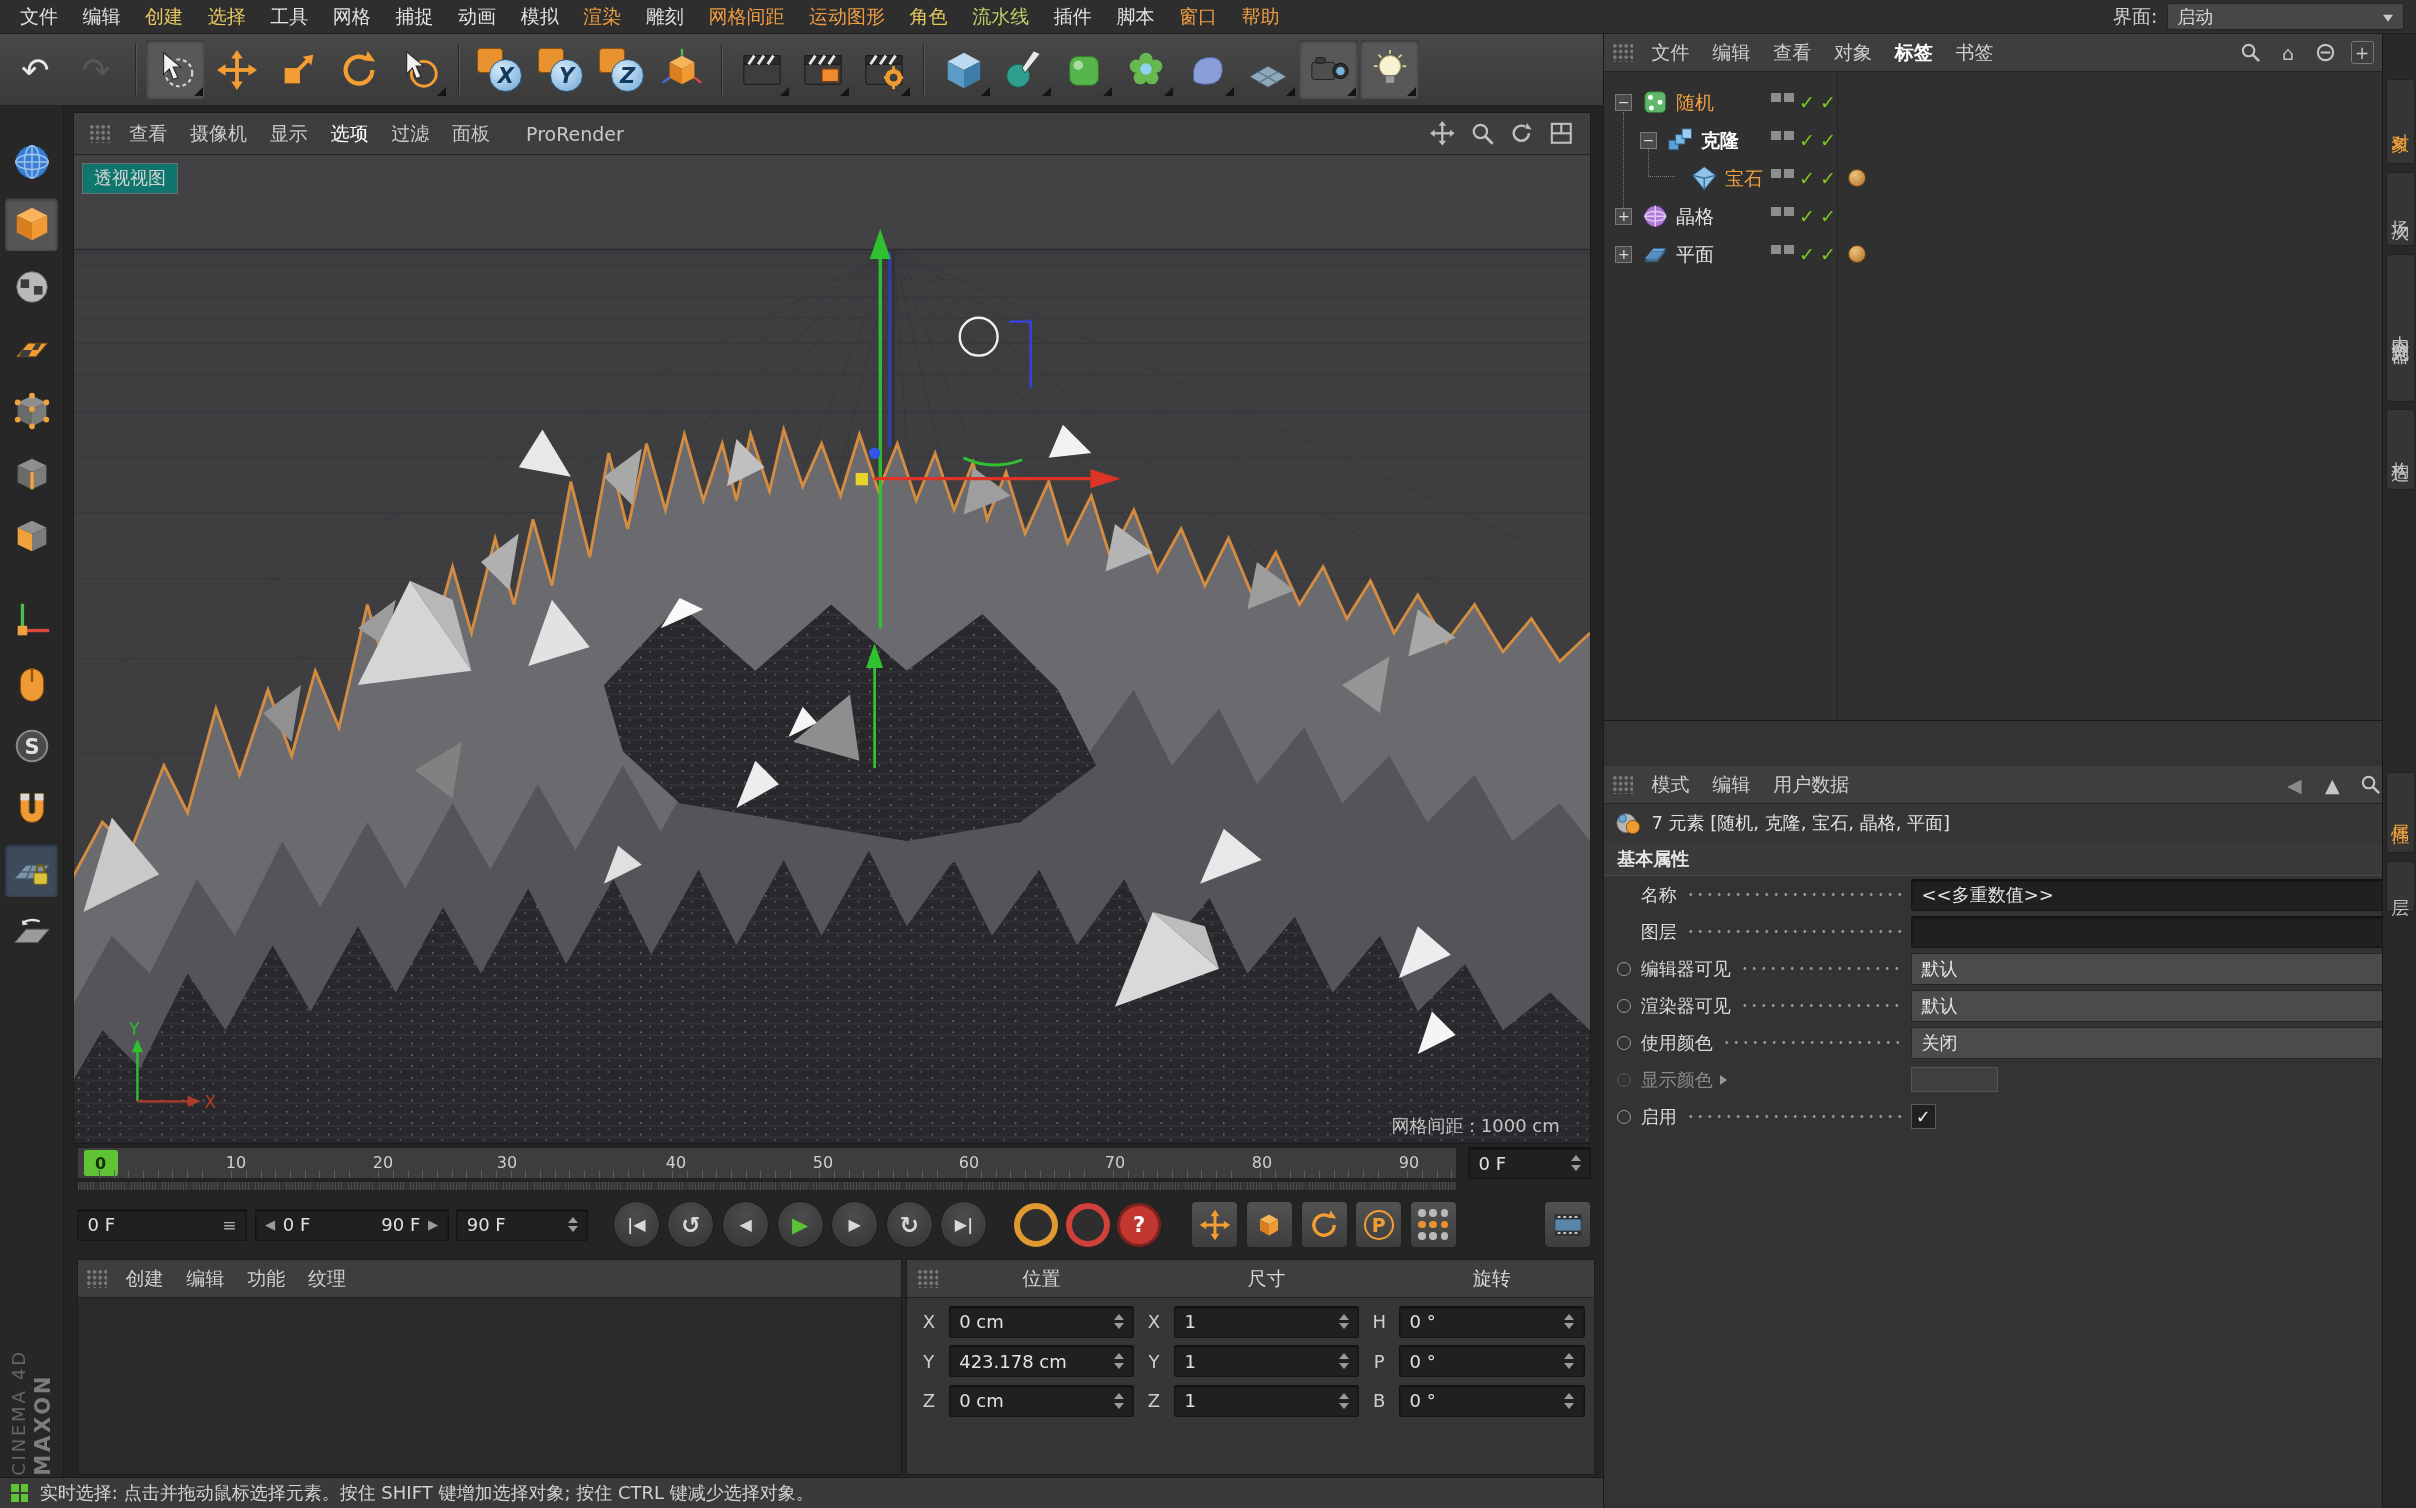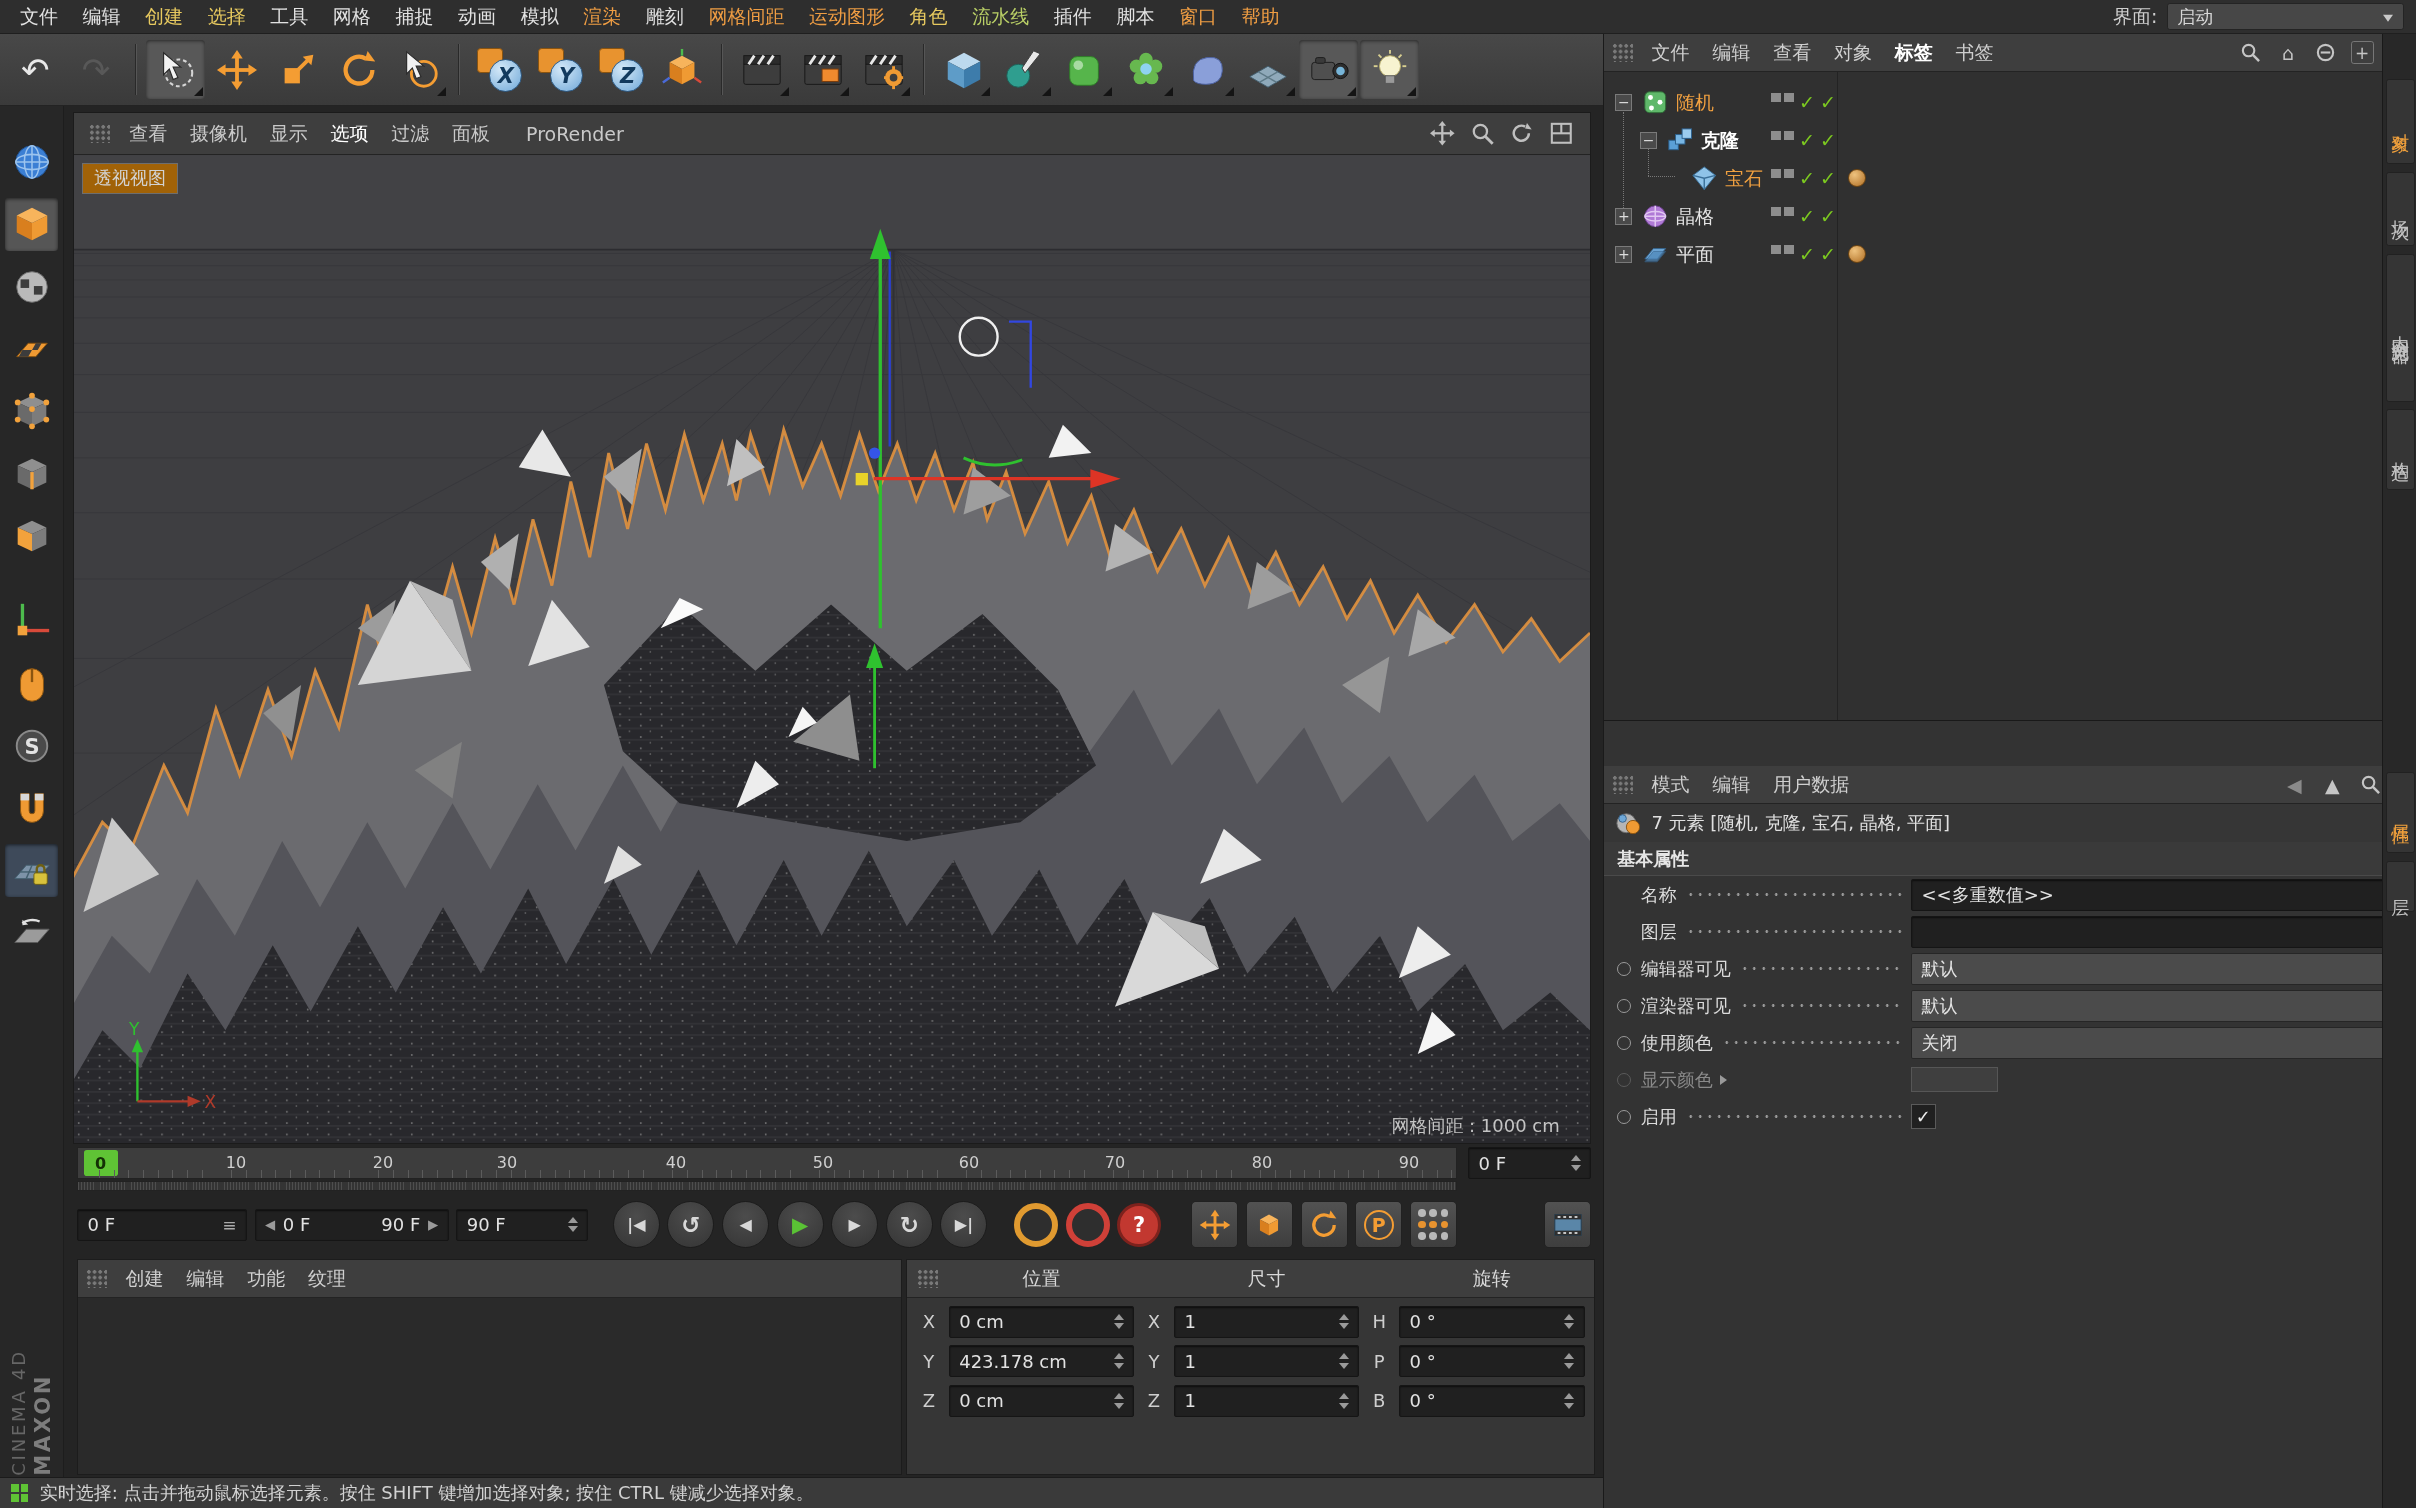--- a/index.html
+++ b/index.html
@@ -39,21 +39,21 @@
 
 
 #viewport{position:absolute;left:73px;top:112px;width:1518px;height:1032px;background:#333;border:0.9px solid #1b1b1b}
 #vp-menu{height:42px;background:#3e3e3e;border-bottom:0.9px solid #232323;display:flex;align-items:center;font-size:19px;color:#c9c9c9;padding:0 7.6px}
 #vp-menu .mi{padding:0 11.4px}
 .mi.hl{color:#fff}
 #vp-menu .vicons{margin-left:auto;display:flex;gap:11.4px;margin-right:7.6px}
 .vic{width:28px;height:28px;display:flex;align-items:center;justify-content:center}
 #scene{position:relative;width:1516px;height:988px;overflow:hidden;background:#3e3e41}
 #scene svg{position:absolute;left:0;top:0}
-#view-label{position:absolute;left:7.6px;top:7.6px;background:#a16207;border:0.9px solid #6e6e6e;color:#d2d2d2;font-size:18px;padding:2.8px 11.4px;z-index:5}
+#view-label{position:absolute;left:7.6px;top:7.6px;background:#0f766e;border:0.9px solid #6e6e6e;color:#d2d2d2;font-size:18px;padding:2.8px 11.4px;z-index:5}
 
 
 #timeline{position:absolute;left:77px;top:1147px;width:1514px;height:45px}
 #ruler{position:absolute;left:0;top:0;width:1380px;height:32px;background:#3d3d3d;border:0.9px solid #222}
 #ruler .ticks{position:absolute;left:21px;right:3.8px;bottom:0;height:7.6px;background:repeating-linear-gradient(90deg,#5c5c5c 0 0.9px,transparent 0.9px 14.7px)}
 .rnum{position:absolute;top:4.7px;font-size:16px;color:#cfcfcf;transform:translateX(-50%)}
 #playhead{position:absolute;left:5.7px;top:1.9px;width:34px;height:26.5px;background:#5fc335;border-radius:2.8px;color:#143005;font-size:16px;font-weight:bold;display:flex;align-items:center;justify-content:center}
 #framestrip{position:absolute;left:0;top:34px;width:1380px;height:9.5px;background:#343434;border:0.9px solid #222;background-image:repeating-linear-gradient(90deg,#4e4e4e 0 0.9px,transparent 0.9px 3.1px)}
 #tl-field{position:absolute;right:0;top:0;width:123px}
 

